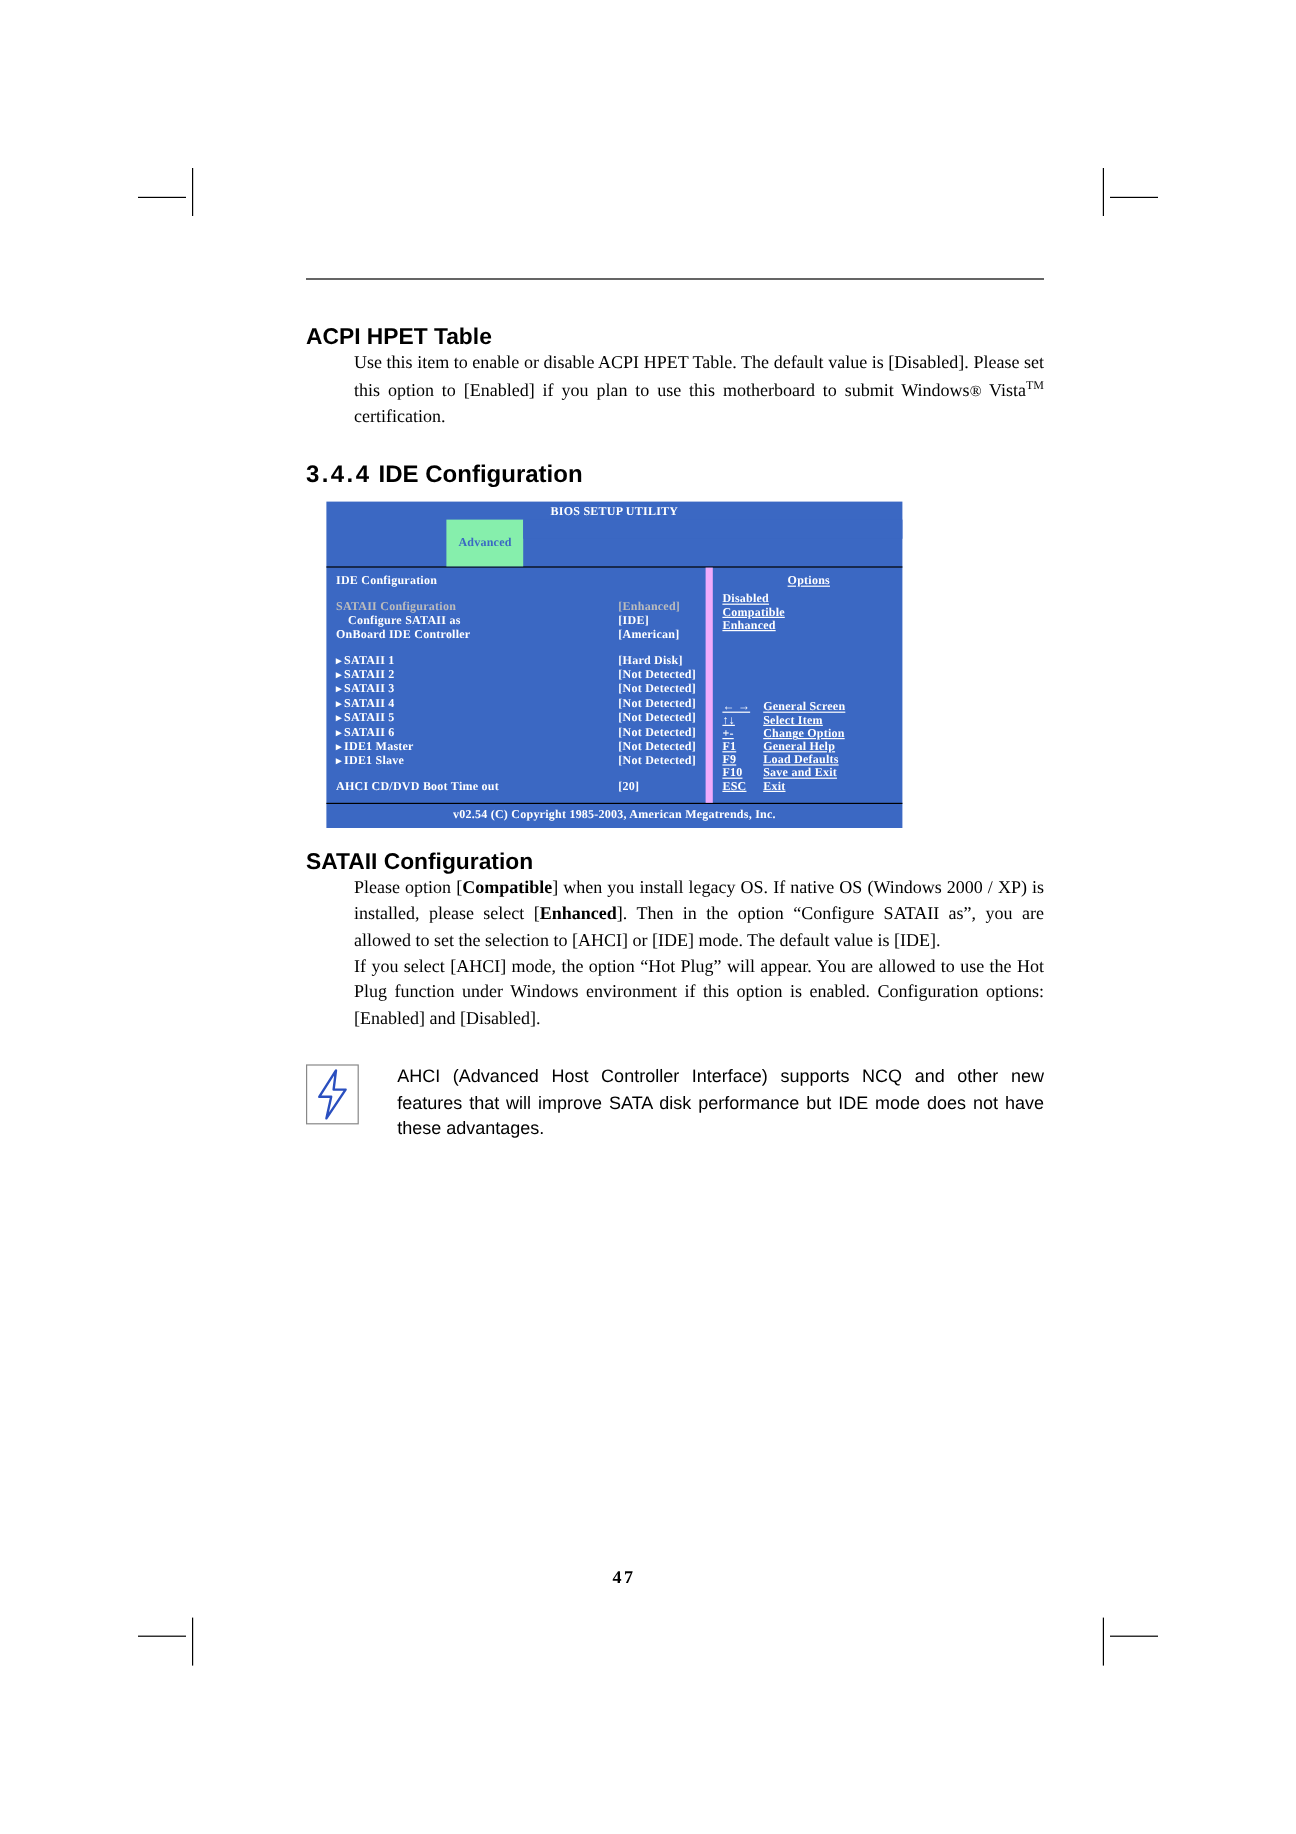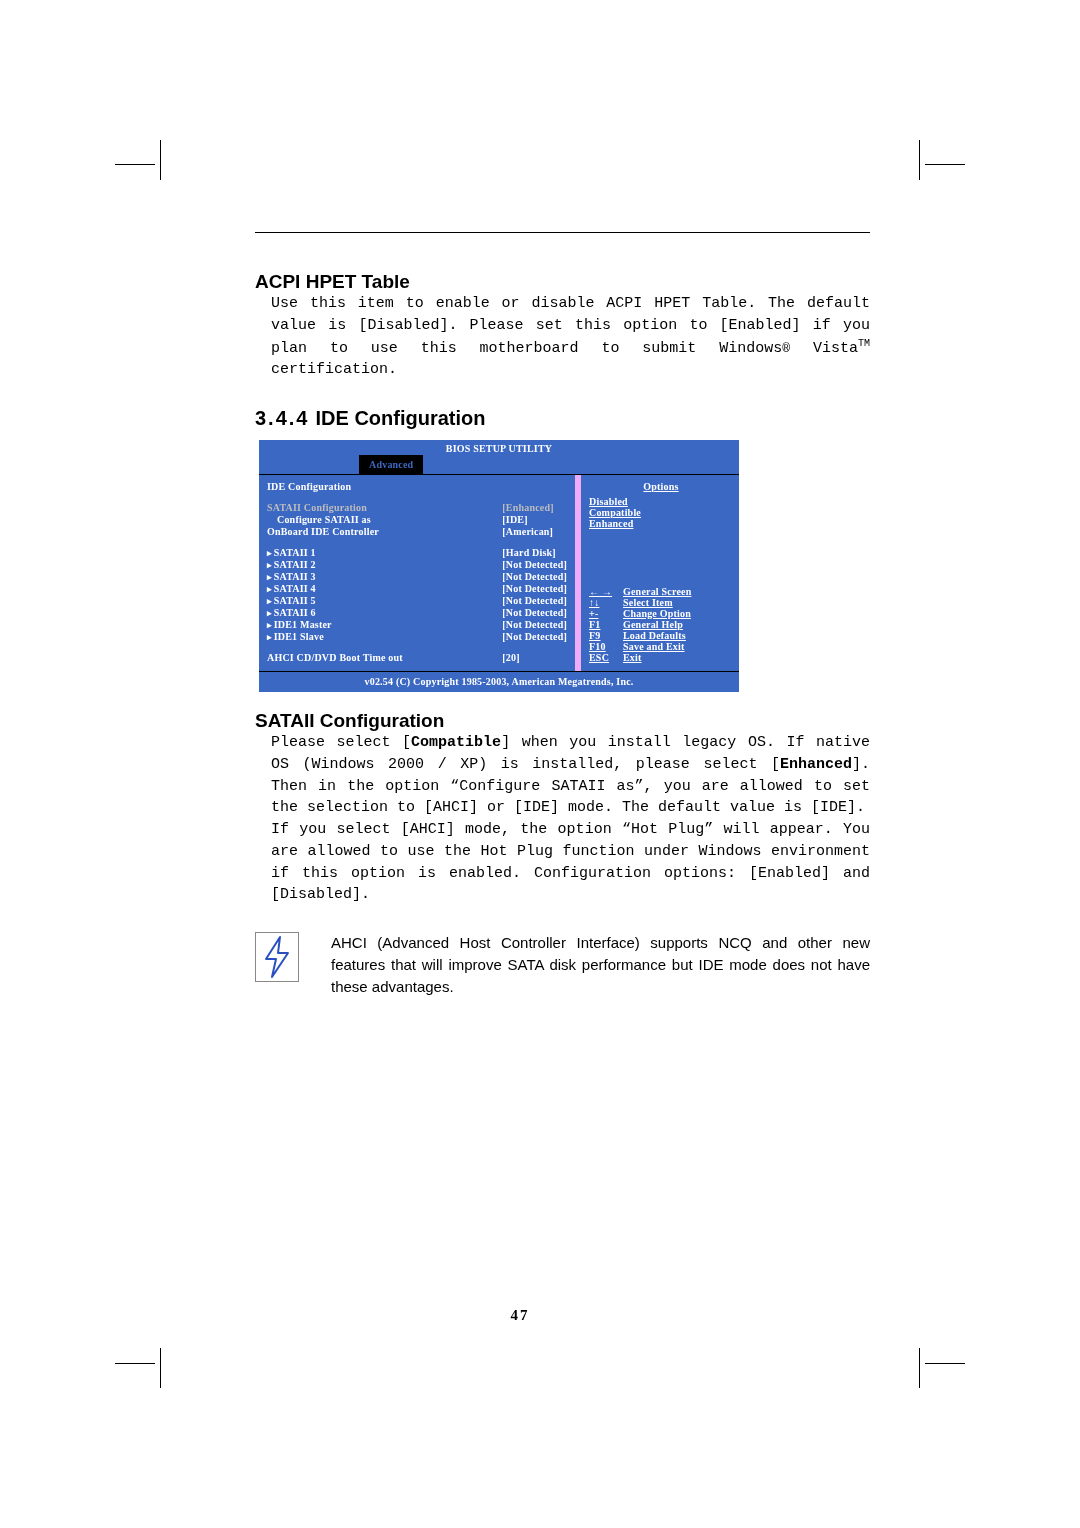--- a/index.html
+++ b/index.html
@@ -24,39 +24,39 @@
   .inner-wrap {
     position:absolute;
     left:115px; right:155px;
     top:162px; bottom:160px;
     padding: 70px 55px 0 140px;
     box-sizing: border-box;
   }
   .hr { border-top:1px solid #000; height:0; margin-top:0; margin-bottom:38px; }
 
   .h3 { font-family: Arial, sans-serif; font-size:19px; font-weight:bold; }
-  .body-txt { font-family: Liberation Mono, monospace; font-size:15px; line-height:1.45; margin-left:16px; text-align:justify; }
+  .body-txt { font-family: Liberation Serif, serif; font-size:15px; line-height:1.45; margin-left:40px; text-align:justify; }
 
   .sec-num { font-family: "Arial", sans-serif; font-size:20px; font-weight:bold; letter-spacing:2px; display:inline-block; margin-right:6px;}
   .sec-title { font-family: "Arial", sans-serif; font-size:20px; font-weight:bold; }
 
   
   .bios {
     width: 480px;
     background:#3b68c3;
     color:#fff;
     font-family: "Times New Roman", Times, serif;
     font-size:10px;
     font-weight:bold;
     letter-spacing:0.2px;
-    margin: 10px 0 18px 4px;
+    margin: 10px 0 18px 17px;
   }
   .bios-title { text-align:center; color:#fff; padding:3px 0 1px; font-size:10px; }
   .bios-tabbar { display:flex; }
-  .bios-tab { background:#000000; color:#3b68c3; padding:4px 10px; margin-left:50px; font-size:10px;text-align:right;}
+  .bios-tab { background:#86efac; color:#3b68c3; padding:14px 10px; margin-left:50px; font-size:10px;text-align:right;}
   .bios-tab-strip { flex:1; background:#3b68c3; height:16px; }
   .bios-body { display:flex; border-top:1px solid #000; border-bottom:1px solid #000; }
   .bios-left {
     flex: 0 0 300px;
     padding:6px 8px 8px 8px;
     display:grid;
     grid-template-columns: 1fr auto;
     row-gap:1px;
     align-content:start;
   }
@@ -204,21 +204,21 @@
               <span>Exit</span>
             </div>
         </div>
       </div>
     </div>
     <div class="bios-footer">v02.54 (C) Copyright 1985-2003, American Megatrends, Inc.</div>
   </div>
 
   <div class="h3">SATAII Configuration</div>
   <div class="body-txt">
-    <span>Please select [</span><b>Compatible</b><span>] when you install legacy OS. If native OS (Windows 2000 / XP) is installed, please select [</span><b>Enhanced</b><span>]. Then in the option “Configure SATAII as”, you are allowed to set the selection to [AHCI] or [IDE] mode. The default value is [IDE].</span>
+    <span>Please option [</span><b>Compatible</b><span>] when you install legacy OS. If native OS (Windows 2000 / XP) is installed, please select [</span><b>Enhanced</b><span>]. Then in the option “Configure SATAII as”, you are allowed to set the selection to [AHCI] or [IDE] mode. The default value is [IDE].</span>
   </div>
   <div class="body-txt">If you select [AHCI] mode, the option “Hot Plug” will appear. You are allowed to use the Hot Plug function under Windows environment if this option is enabled. Configuration options: [Enabled] and [Disabled].</div>
 
   <div class="note-wrap">
     <div class="note-icon">
       <svg viewBox="0 0 34 44">
         <polygon points="20,2 6,24 16,24 12,42 28,18 18,18" fill="none" stroke="#2a4fbf" stroke-width="2" stroke-linejoin="round"></polygon>
       </svg>
     </div>
     <div class="note-text">AHCI (Advanced Host Controller Interface) supports NCQ and other new features that will improve SATA disk performance but IDE mode does not have these advantages.</div>

